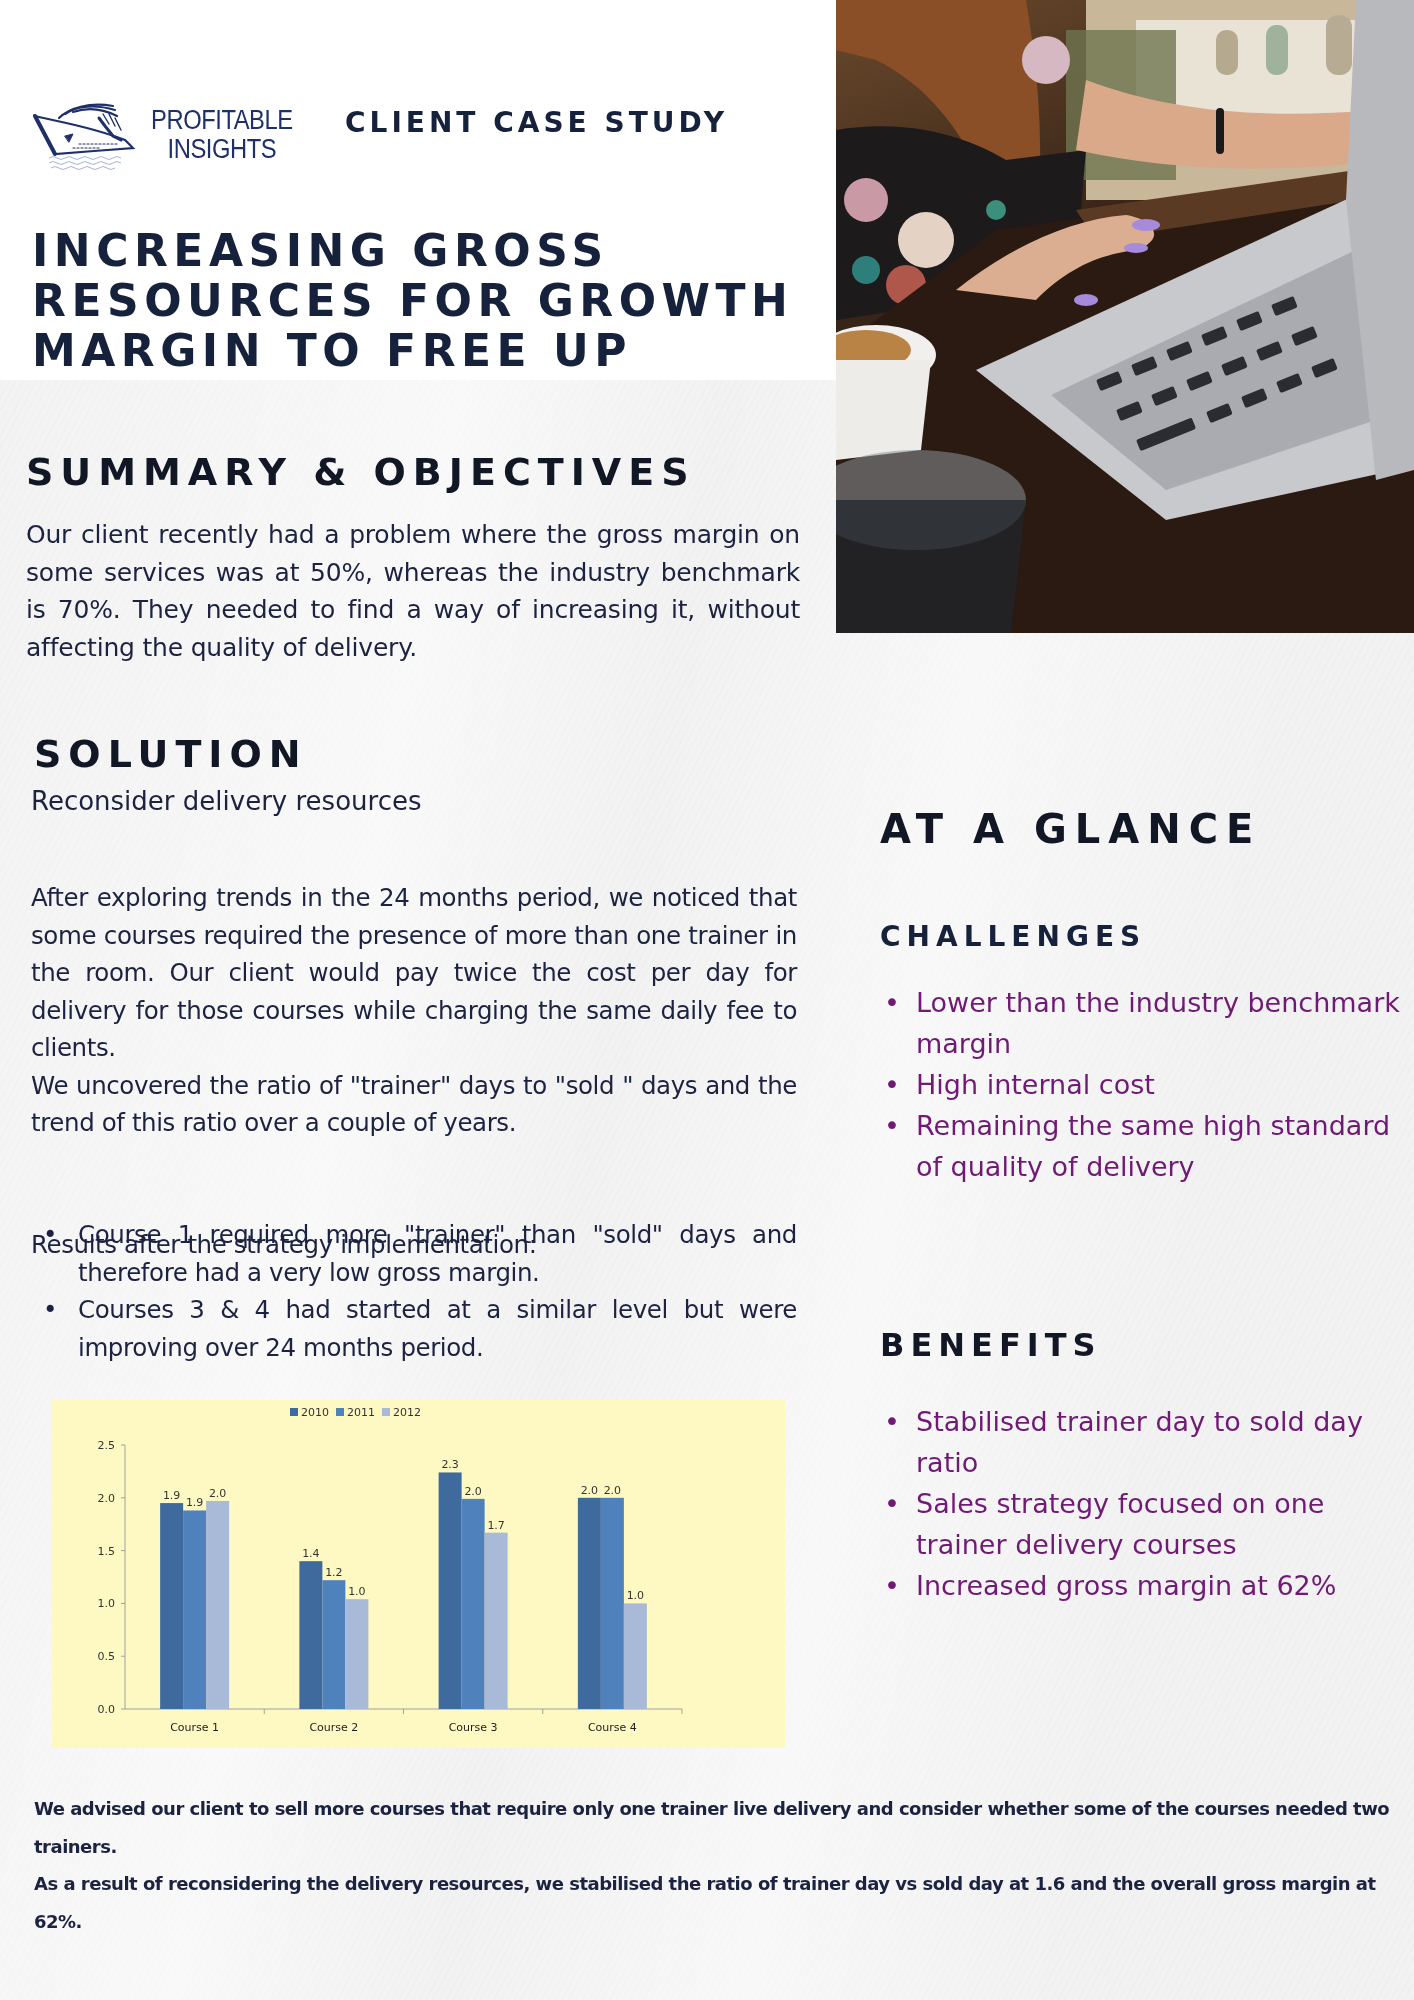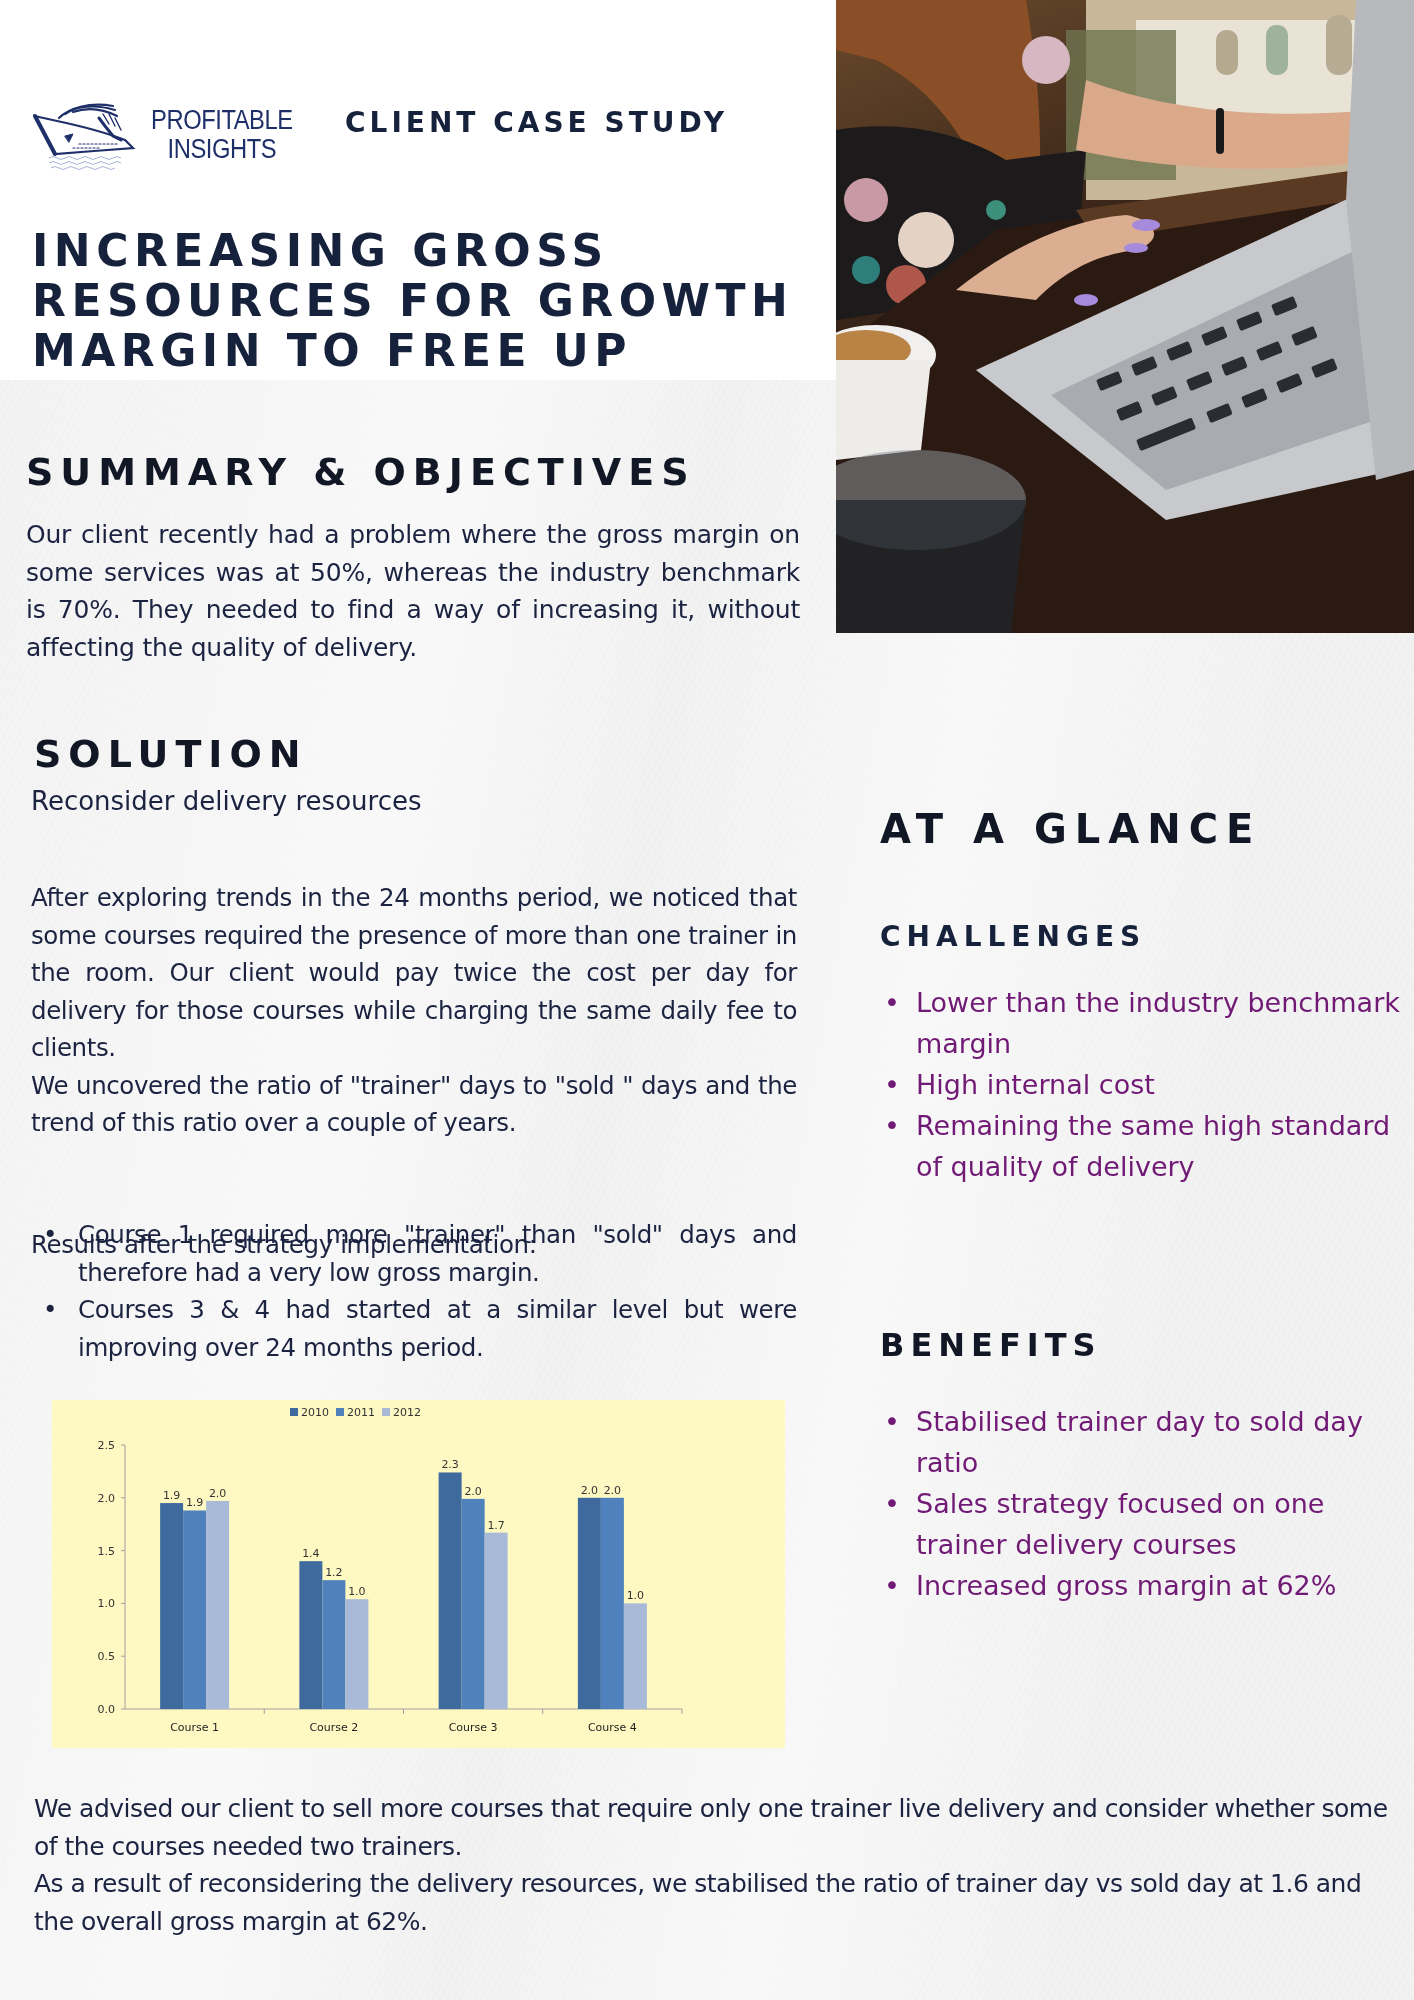--- a/index.html
+++ b/index.html
@@ -64,21 +64,21 @@
   #results-list li { position: relative; padding-left: 47px; }
   #results-list li::before { content: "\2022"; position: absolute; left: 12px; top: 0; }
 
   
   .chart {
     position: absolute; left: 52px; top: 1400px; width: 733px; height: 348px;
     background: #fef9c3;
   }
   .chart svg { width: 100%; height: 100%; display: block; }
 
-  #closing-p { left: 34px; top: 1790px; width: 1360px; font-size: 25px; line-height: 37.5px; letter-spacing: -0.5px; }
+  #closing-p { left: 34px; top: 1790px; width: 1360px; font-size: 18px; line-height: 37.5px; letter-spacing: -0.5px; font-weight: bold; }
 
   
   #glance-h { left: 880px; top: 806px; font-size: 40px; letter-spacing: 8px; }
   #challenges-h { left: 880px; top: 920px; font-size: 28px; letter-spacing: 6px; color: #16213b; }
   #challenges-list, #benefits-list {
     position: absolute; left: 880px; width: 520px; list-style: none;
     font-family: "DejaVu Sans", sans-serif; font-size: 27px; line-height: 41px; color: #701a75;
   }
   #challenges-list { top: 982px; }
   #benefits-h { left: 880px; top: 1326px; font-size: 32px; letter-spacing: 6px; }

